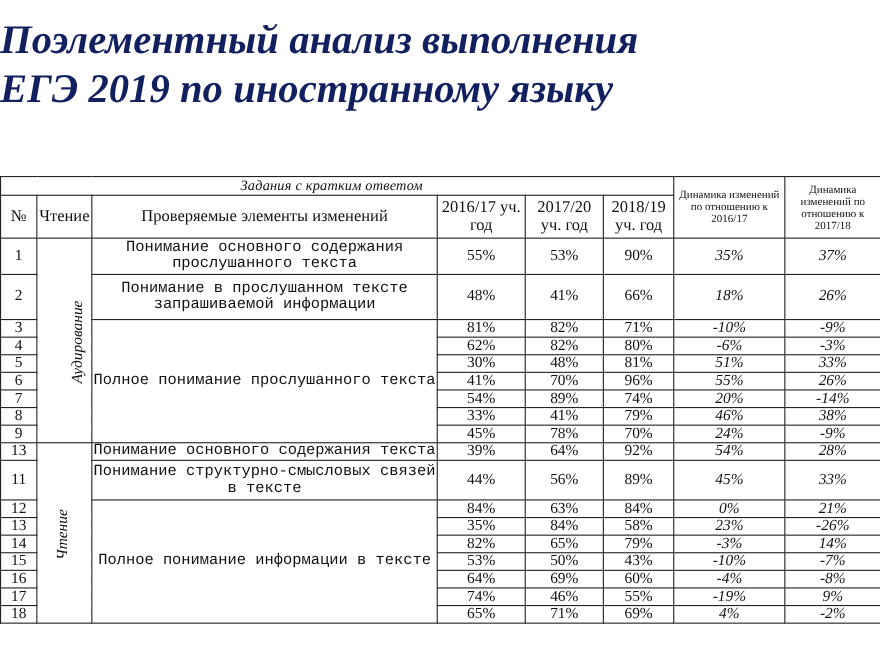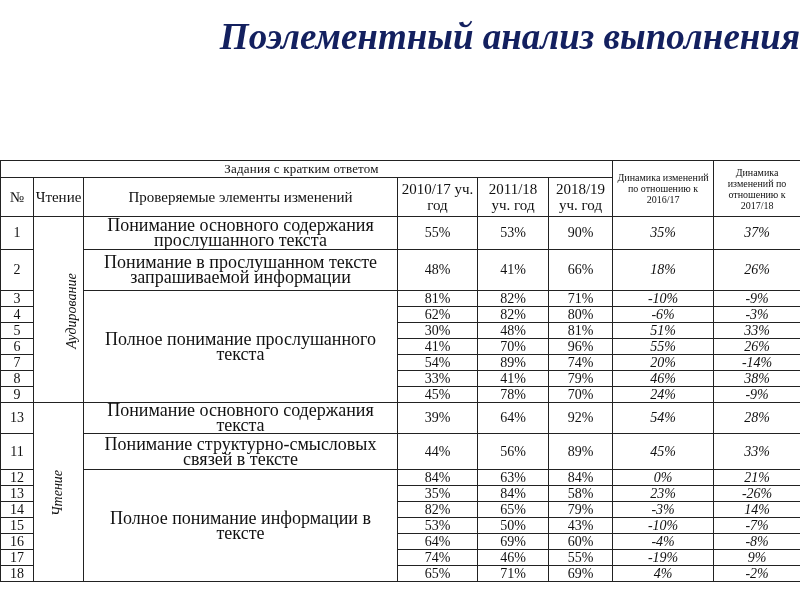--- a/index.html
+++ b/index.html
@@ -1,36 +1,37 @@
 <!DOCTYPE html>
 <html><head>
 <meta charset="utf-8">
 <style>
   html, body { margin:0; padding:0; background:#ffffff; }
   body { width:800px; height:600px; position:relative; overflow:hidden; font-family:"Liberation Serif", serif; color:#111; }
-  .title { position:absolute; left:0; top:14px; width:800px; text-align:right; color:#13205f; font-family:"Liberation Serif", serif; font-weight:bold; font-style:italic; font-size:37px; line-height:45px; }
+  .title { position:absolute; left:0; top:14px; width:800px; text-align:left; color:#13205f; font-family:"Liberation Serif", serif; font-weight:bold; font-style:italic; font-size:37px; line-height:45px; }
   table.grid { position:absolute; left:0; top:160px; border-collapse:collapse; table-layout:fixed; width:800px; }
   table.grid td, table.grid th { border:1.5px solid #222; padding:0; text-align:center; vertical-align:middle; font-weight:normal; }
   .h1 td { height:12px; }
-  .ttl { font-weight:bold; font-size:13px; text-align:right; padding-right:10px !important; letter-spacing:0.2px; }
+  .ttl { font-style:italic; font-weight:bold; font-size:13px; text-align:right; padding-right:10px !important; letter-spacing:0.2px; }
   .hd { font-size:15px; line-height:16px; }
   .hd-small { font-size:10px; line-height:11px; }
   .num { font-size:14px; line-height:14px; }
-  .cnt { font-size:18px; line-height:15px; }
+  .cnt { font-size:14px; line-height:15px;font-family:Liberation Mono, monospace; }
   .val { font-size:14px; line-height:14px; }
   .dyn { font-size:14px; line-height:14px; font-style:italic; font-weight:bold; }
   .sect { position:relative; }
   .sect span { display:inline-block; transform:rotate(-90deg); font-style:italic; font-size:14px; white-space:nowrap; }
   .r17 td { height:15px; }
 </style>
 </head>
 <body>
 
 <div class="title">
   <div>Поэлементный анализ выполнения</div>
+  <div>ЕГЭ 2019 по иностранному языку</div>
 </div>
 
 <table class="grid">
   <colgroup>
     <col style="width:33px">
       <col style="width:50px">
       <col style="width:314px">
       <col style="width:80px">
       <col style="width:71px">
       <col style="width:64px">
@@ -40,22 +41,22 @@
   <tbody>
       <tr class="h1">
     <td colspan="6" class="ttl">Задания с кратким ответом</td>
     <td rowspan="2" class="hd-small">Динамика изменений по отношению к 2016/17</td>
     <td rowspan="2" class="hd-small">Динамика изменений по отношению к 2017/18</td>
   </tr>
   <tr style="height:39px">
     <td class="hd">№</td>
     <td class="hd">Чтение</td>
     <td class="hd">Проверяемые элементы изменений</td>
-    <td class="hd">2010/17 уч. год</td>
-    <td class="hd">2011/18 уч. год</td>
+    <td class="hd">2016/17 уч. год</td>
+    <td class="hd">2017/20 уч. год</td>
     <td class="hd">2018/19 уч. год</td>
   </tr>
 
   <tr style="height:33px">
     <td class="num">1</td>
     <td rowspan="9" class="sect"><span>Аудирование</span></td>
     <td class="cnt">Понимание основного содержания прослушанного текста</td>
     <td class="val">55%</td>
     <td class="val">53%</td>
     <td class="val">90%</td>

